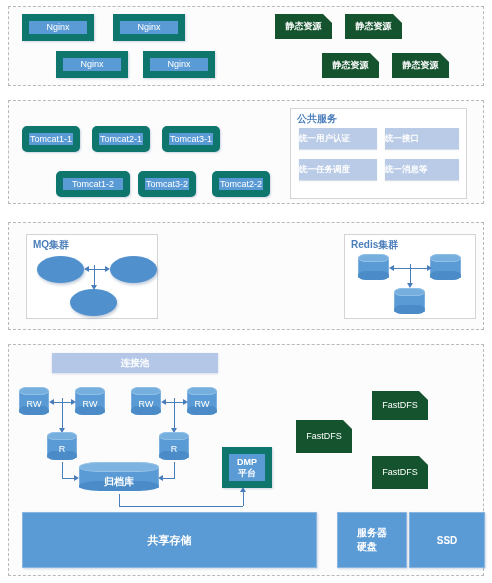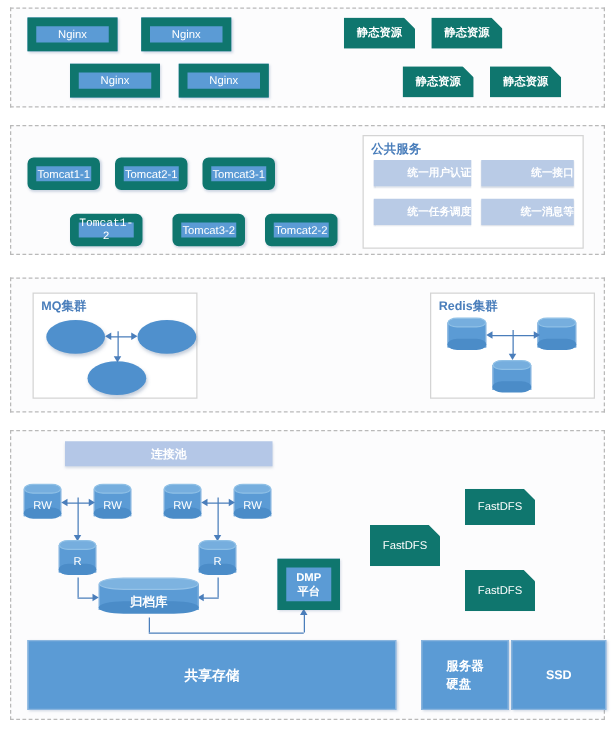--- a/index.html
+++ b/index.html
@@ -43,21 +43,21 @@
     font-size: 9px;
     line-height: 1.15;
     box-sizing: border-box;
     box-shadow: 1px 1px 2px rgba(90,120,160,.28);
     white-space: pre-line;
   }
   .node.rounded { border-radius: 5px; }
   .node.cut {
     border: none;
     box-shadow: none;
-    background: #0f766e;
+    background: #14532d;
     clip-path: polygon(0 0, calc(100% - 9px) 0, 100% 9px, 100% 100%, 0 100%);
     filter: drop-shadow(1px 1px 1.5px rgba(90,120,160,.3));
   }
   .node.cn { font-size: 9px; font-weight: bold; }
 
   
   .panel {
     position: absolute;
     border: 1px solid #d4d4d4;
     background: #ffffff;
@@ -72,21 +72,21 @@
 
   
   .chip {
     position: absolute;
     background: #b9cbe6;
     color: #ffffff;
     font-size: 8.5px;
     font-weight: bold;
     display: flex;
     align-items: center;
-    justify-content: flex-end;
+    justify-content: flex-start;
     box-sizing: border-box;
     box-shadow: 0 1px 1px rgba(120,140,170,.3);
   }
 
   
   .ellipse {
     position: absolute;
     background: #4f90cd;
     border-radius: 50%;
     box-shadow: 1px 2px 3px rgba(80,110,150,.35);
@@ -206,21 +206,21 @@
   <div class="node cut cn" style="left:275px; top:14px; width:57px; height:25px;"><span>静态资源</span></div>
   <div class="node cut cn" style="left:345px; top:14px; width:57px; height:25px;"><span>静态资源</span></div>
   <div class="node cut cn" style="left:322px; top:53px; width:57px; height:25px;"><span>静态资源</span></div>
   <div class="node cut cn" style="left:392px; top:53px; width:57px; height:25px;"><span>静态资源</span></div>
 
   <div class="tier t2"></div>
 
   <div class="node rounded" style="left:22px;  top:126px; width:58px; height:26px;"><span>Tomcat1-1</span></div>
   <div class="node rounded" style="left:92px;  top:126px; width:58px; height:26px;"><span>Tomcat2-1</span></div>
   <div class="node rounded" style="left:162px; top:126px; width:58px; height:26px;"><span>Tomcat3-1</span></div>
-  <div class="node rounded" style="left:56px;  top:171px; width:58px; height:26px;font-family:Liberation Mono, monospace;"><span>Tomcat1-2</span></div>
+  <div class="node rounded" style="left:56px;  top:171px; width:74px; height:26px;"><span>Tomcat1-2</span></div>
   <div class="node rounded" style="left:138px; top:171px; width:58px; height:26px;"><span>Tomcat3-2</span></div>
   <div class="node rounded" style="left:212px; top:171px; width:58px; height:26px;"><span>Tomcat2-2</span></div>
 
   <div class="panel" style="left:290px; top:108px; width:177px; height:91px;"></div>
   <div class="panel-title" style="left:297px; top:112px;">公共服务</div>
   <div class="chip" style="left:299px; top:128px; width:78px; height:21px;">
       <span>统一用户认证</span>
     </div>
   <div class="chip" style="left:385px; top:128px; width:74px; height:21px;">
       <span>统一接口</span>

